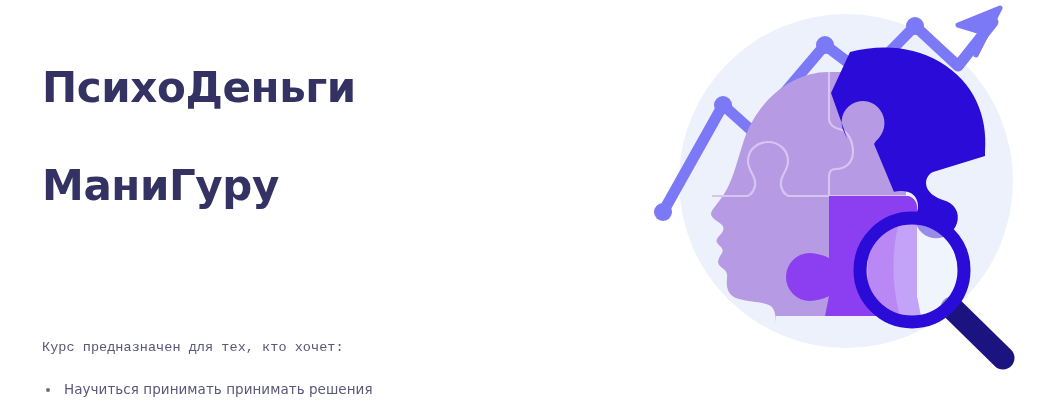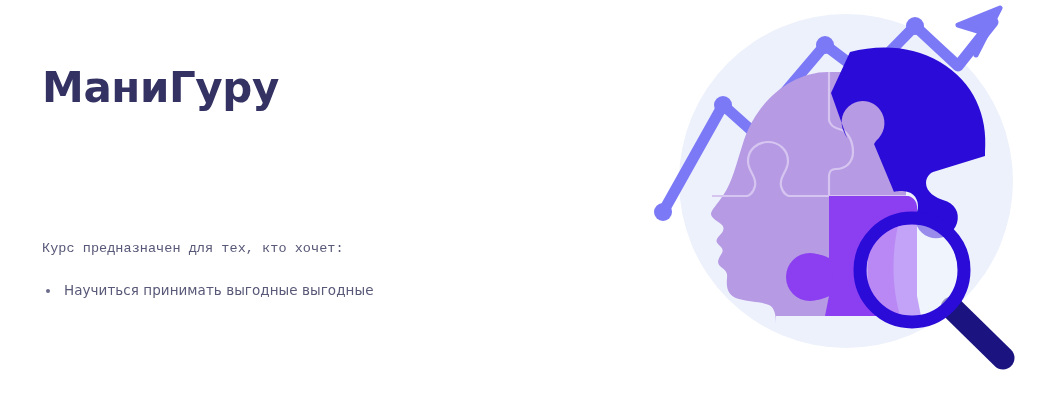--- a/index.html
+++ b/index.html
@@ -91,27 +91,28 @@
   .illustration svg { display: block; width: 401px; height: 413px; }
 </style>
 </head>
 <body>
 
 <div id="page">
 
   <div class="text-column">
 
     <h1 class="headline">
+      <span class="headline-line">ПсихоДеньги</span>
       <span class="headline-line">МаниГуру</span>
     </h1>
 
     <p class="lead">Курс предназначен для тех, кто хочет:</p>
 
     <ul class="benefit-list">
-      <li class="benefit-item">Научиться принимать выгодные выгодные</li>
+      <li class="benefit-item">Научиться принимать принимать решения</li>
 
     </ul>
   </div>
 
   <div class="illustration">
     <svg viewBox="0 0 401 413" xmlns="http://www.w3.org/2000/svg">
 
       <defs>
         <clipPath id="magClip">
           <circle cx="272" cy="270" r="52"></circle>

